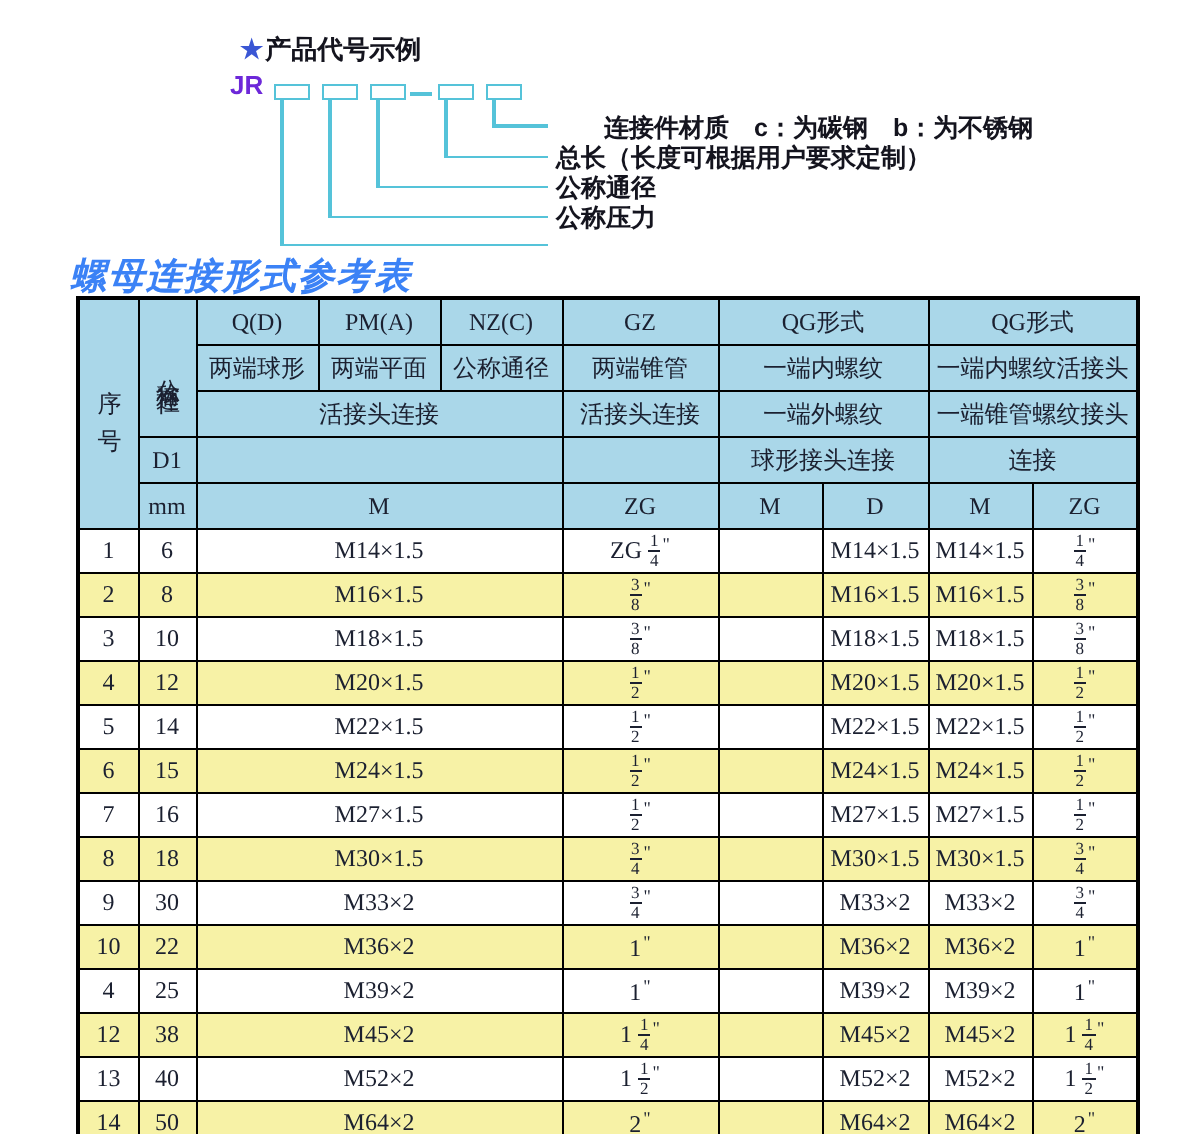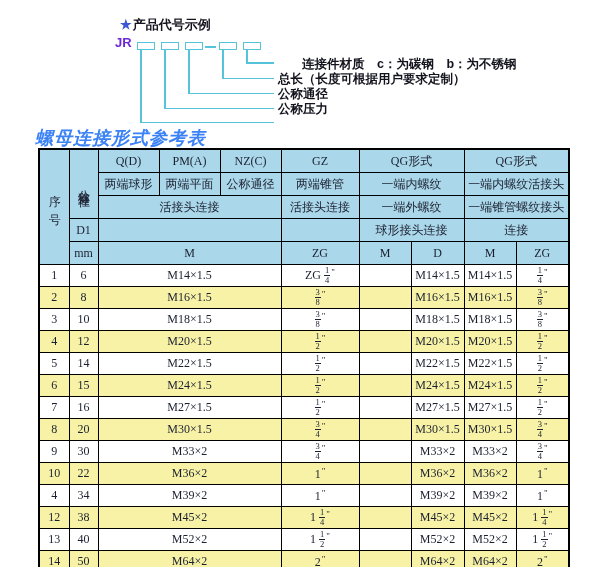--- a/index.html
+++ b/index.html
@@ -194,21 +194,21 @@
         <td>16</td>
         <td colspan="3">M27×1.5</td>
         <td><span class="frac"><span class="n">1</span><span class="d">2</span></span><span class="inch">"</span></td>
         <td></td>
         <td>M27×1.5</td>
         <td>M27×1.5</td>
         <td><span class="frac"><span class="n">1</span><span class="d">2</span></span><span class="inch">"</span></td>
       </tr>
       <tr class="alt">
         <td>8</td>
-        <td>20</td>
+        <td>18</td>
         <td colspan="3">M30×1.5</td>
         <td><span class="frac"><span class="n">3</span><span class="d">4</span></span><span class="inch">"</span></td>
         <td></td>
         <td>M30×1.5</td>
         <td>M30×1.5</td>
         <td><span class="frac"><span class="n">3</span><span class="d">4</span></span><span class="inch">"</span></td>
       </tr>
       <tr>
         <td>9</td>
         <td>30</td>
@@ -224,21 +224,21 @@
         <td>22</td>
         <td colspan="3">M36×2</td>
         <td>1<span class="inch">"</span></td>
         <td></td>
         <td>M36×2</td>
         <td>M36×2</td>
         <td>1<span class="inch">"</span></td>
       </tr>
       <tr>
         <td>4</td>
-        <td>34</td>
+        <td>25</td>
         <td colspan="3">M39×2</td>
         <td>1<span class="inch">"</span></td>
         <td></td>
         <td>M39×2</td>
         <td>M39×2</td>
         <td>1<span class="inch">"</span></td>
       </tr>
       <tr class="alt">
         <td>12</td>
         <td>38</td>

